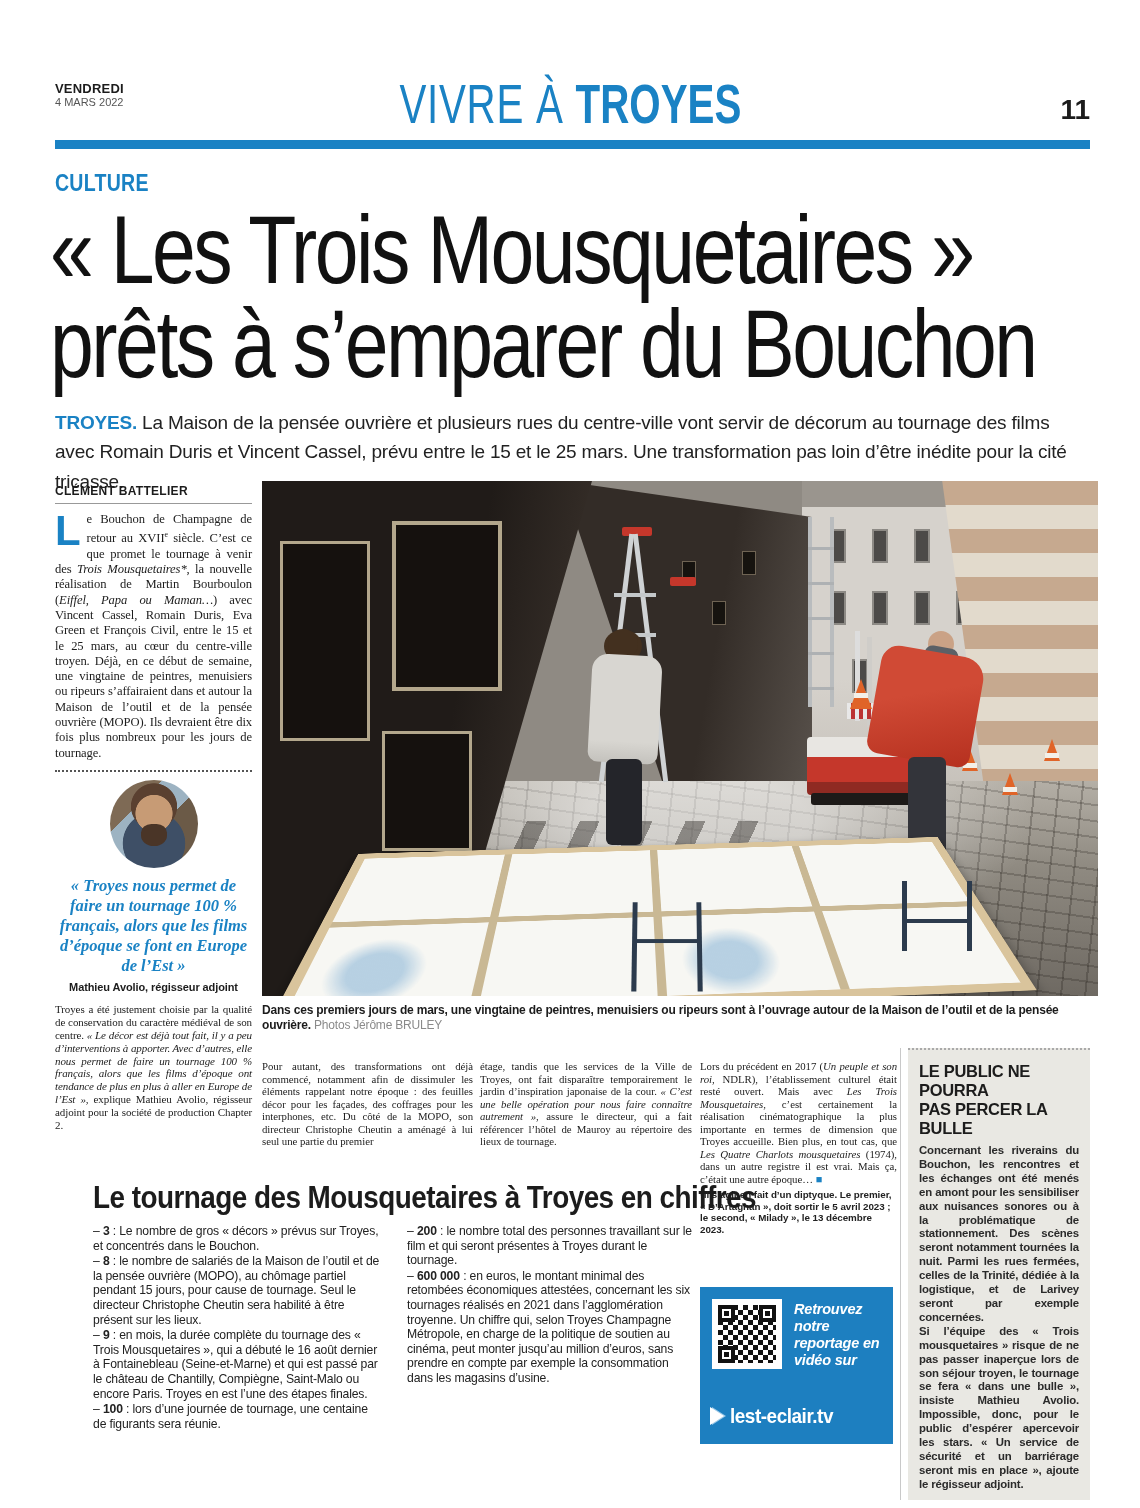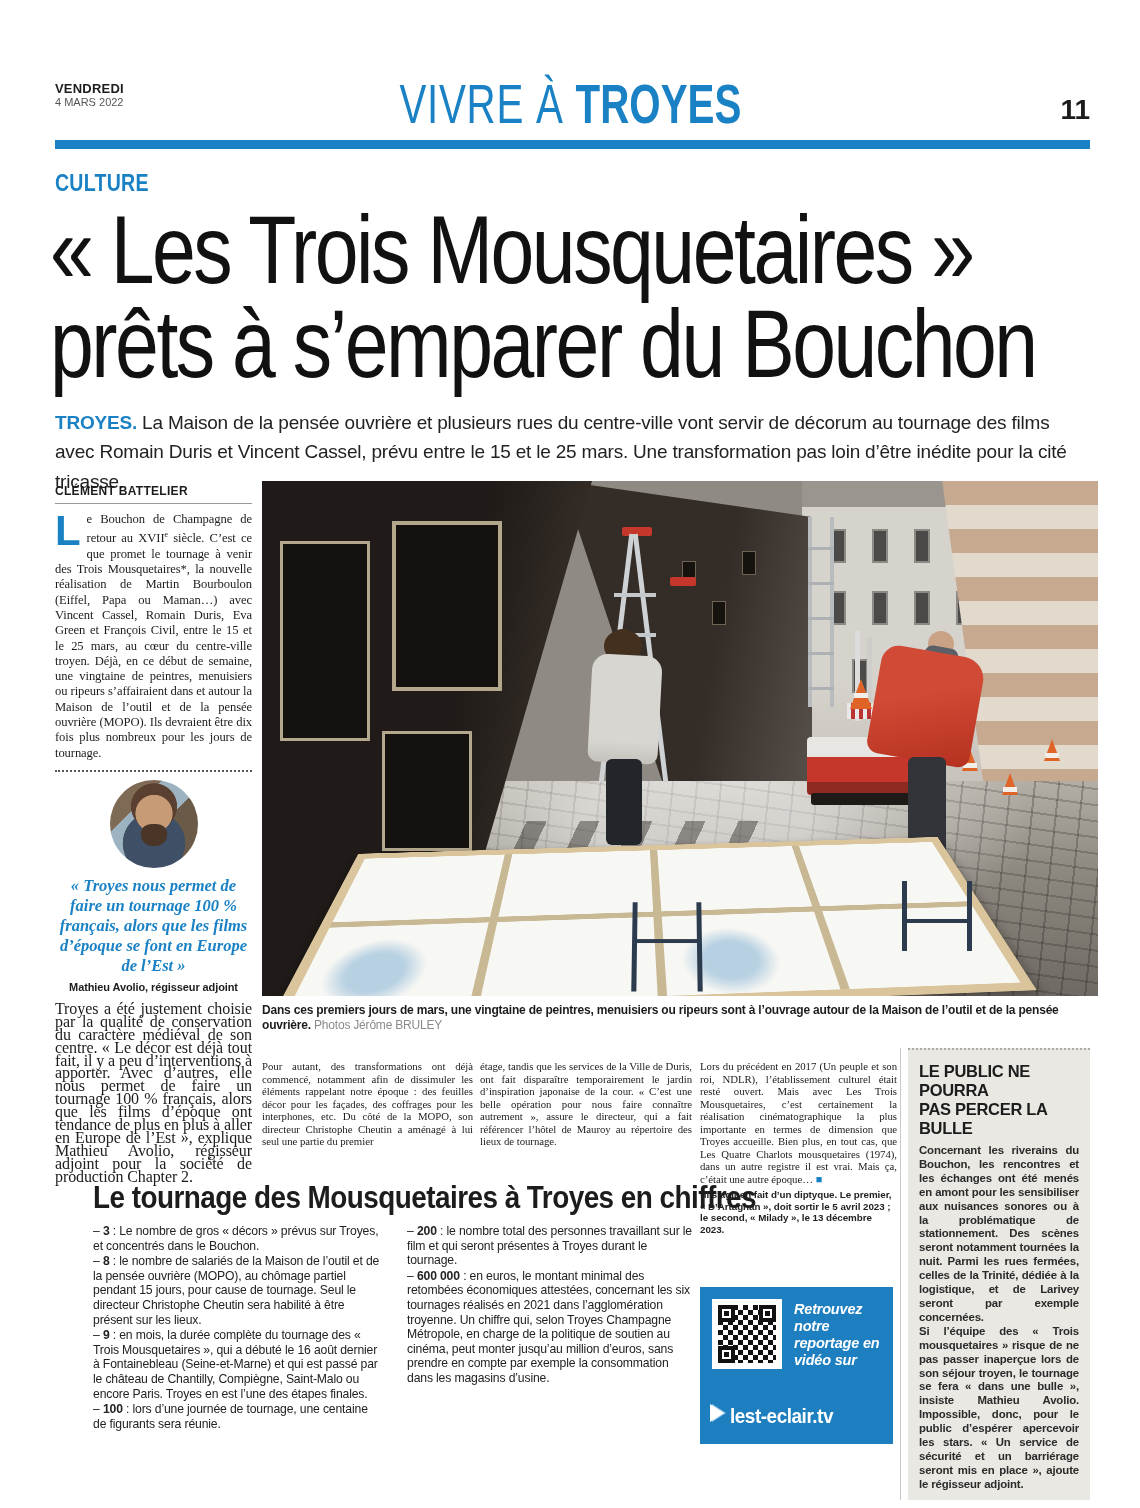--- a/index.html
+++ b/index.html
@@ -40,21 +40,21 @@
   .dotsep{margin:9px 0 8px 0;border-top:2px dotted #555;height:0;}
   .portrait{width:88px;height:88px;border-radius:50%;margin:2px auto 8px auto;position:relative;overflow:hidden;
     background:
       radial-gradient(circle at 50% 38%, #c79b75 0 26%, transparent 27%),
       radial-gradient(circle at 50% 30%, #5a4030 0 30%, transparent 31%),
       radial-gradient(circle at 50% 72%, #3e4f66 0 40%, transparent 41%),
       linear-gradient(135deg,#7e6a55 0 30%,#9db3c2 30% 55%,#6b5a47 55% 100%);}
   .portrait:after{content:"";position:absolute;left:31px;top:44px;width:26px;height:22px;border-radius:40% 40% 48% 48%;background:#4a3527;}
   .pullquote{color:var(--blue);font-family:"Liberation Serif",serif;font-style:italic;font-weight:bold;font-size:16.5px;line-height:20px;text-align:center;}
   .quote-attr{font-size:11px;font-weight:800;text-align:center;margin:5px 0 10px 0;letter-spacing:-.1px;}
-  .col1 .p2{font-size:16px;line-height:12.9px;letter-spacing:-.1px;}
+  .col1 .p2{font-size:11px;line-height:12.9px;letter-spacing:-.1px;}
 
   
   .photo{position:absolute;left:262px;top:481px;width:836px;height:515px;overflow:hidden;background:#8f8a83;}
   .ground{position:absolute;left:0;top:300px;width:836px;height:215px;
     background:
       radial-gradient(ellipse at 52% 18%, rgba(255,255,255,.55) 0 18%, transparent 55%),
       repeating-linear-gradient(96deg, rgba(30,25,20,.25) 0 2px, transparent 2px 24px),
       repeating-linear-gradient(8deg, rgba(30,25,20,.22) 0 2px, transparent 2px 16px),
       linear-gradient(180deg,#b4afa6 0,#8f8a81 40%,#6e6962 100%);}
   .ground-shadows{position:absolute;left:0;top:340px;width:500px;height:175px;
@@ -117,37 +117,37 @@
   .caption{position:absolute;left:262px;top:1003px;width:836px;font-size:12px;line-height:1.25;letter-spacing:-.2px;}
   .caption .cb{font-weight:800;}
   .caption .cc{color:#8a8a8a;font-weight:400;}
 
   
   .bodycol{position:absolute;top:1060px;font-size:10.8px;line-height:12.5px;letter-spacing:-.05px;}
   .bc2{left:262px;width:211px;}
   .bc3{left:480px;width:212px;}
   .bc4{left:700px;width:197px;}
   .footnote{margin-top:4px;font-family:"Liberation Sans",sans-serif;font-size:9.8px;line-height:11.6px;font-weight:bold;color:#222;text-align:left;}
-  .rt-i{}
+  .rt-i{font-style:italic;}
   .rt-b{font-weight:bold;}
   .rt-sup{vertical-align:super;font-size:.62em;}
   .rt-blue{color:var(--blue);}
 
   
   .promo{position:absolute;left:700px;top:1287px;width:193px;height:157px;background:#1d7fc0;color:#fff;}
   .promo .qr{position:absolute;left:12px;top:12px;width:70px;height:70px;background:#fff;padding:6px;}
   .promo .qr .pat{position:relative;width:58px;height:58px;
     background:
       repeating-conic-gradient(#111 0 25%, #fff 0 50%);
     background-size:10px 10px;}
   .promo .qr .fp{position:absolute;width:17px;height:17px;border:4px solid #111;background:#fff;}
   .promo .qr .fp:after{content:"";position:absolute;left:2px;top:2px;width:5px;height:5px;background:#111;}
   .promo .qr .fp.a{left:0;top:0;} .promo .qr .fp.b{right:0;top:0;} .promo .qr .fp.c{left:0;bottom:0;}
   .promo .tagline{position:absolute;left:94px;top:14px;width:92px;font-size:14.5px;line-height:17px;font-weight:bold;letter-spacing:-.2px;font-style:italic;}
-  .promo .logo{position:absolute;left:10px;bottom:16px;width:180px;display:flex;align-items:flex-start;}
+  .promo .logo{position:absolute;left:10px;bottom:16px;width:180px;display:flex;align-items:center;}
   .promo .play{width:0;height:0;border-top:9px solid transparent;border-bottom:9px solid transparent;border-left:14px solid #fff;margin-right:6px;filter:drop-shadow(2px 0 0 #9cc9e8);}
   .promo .site{font-size:21px;font-weight:800;letter-spacing:-.5px;transform:scaleX(.9);transform-origin:0 50%;white-space:nowrap;}
 
   
   .sidebar-rule{position:absolute;left:900px;top:1048px;width:1px;height:452px;background:#c9c9c9;}
   .sidebar{position:absolute;left:908px;top:1048px;width:182px;height:452px;background:#e9e8e3;padding:12px 11px;border-top:2px dotted #aaa;}
   .sidebar h3{font-size:16.5px;line-height:19px;font-weight:800;letter-spacing:-.3px;margin-bottom:6px;}
   .sidebar p{font-size:11.4px;line-height:13.9px;font-weight:bold;color:#2a2a2a;text-align:justify;letter-spacing:-.15px;}
 
   
@@ -283,21 +283,21 @@
     <div class="trestle t2">
         <div class="bar"></div>
       </div>
   </div>
 
   <div class="caption">
     <span class="cb">Dans ces premiers jours de mars, une vingtaine de peintres, menuisiers ou ripeurs sont à l’ouvrage autour de la Maison de l’outil et de la pensée ouvrière. </span><span class="cc">Photos Jérôme BRULEY</span>
   </div>
 
   <p class="bodycol bc2 serif"><span>Pour autant, des transformations ont déjà commencé, notamment afin de dissimuler les éléments rappelant notre époque : des feuilles décor pour les façades, des coffrages pour les interphones, etc. Du côté de la MOPO, son directeur Christophe Cheutin a aménagé à lui seul une partie du premier</span></p>
-  <p class="bodycol bc3 serif"><span>étage, tandis que les services de la Ville de Duris, ont fait disparaître temporairement le jardin d’inspiration japonaise de la cour. </span><span class="rt-i">« C’est une belle opération pour nous faire connaître autrement »</span><span>, assure le directeur, qui a fait référencer l’hôtel de Mauroy au répertoire des lieux de tournage.</span></p>
+  <p class="bodycol bc3 serif"><span>étage, tandis que les services de la Ville de Troyes, ont fait disparaître temporairement le jardin d’inspiration japonaise de la cour. </span><span class="rt-i">« C’est une belle opération pour nous faire connaître autrement »</span><span>, assure le directeur, qui a fait référencer l’hôtel de Mauroy au répertoire des lieux de tournage.</span></p>
   <div class="bodycol bc4">
     <p class="serif"><span>Lors du précédent en 2017 (</span><span class="rt-i">Un peuple et son roi</span><span>, NDLR), l’établissement culturel était resté ouvert. Mais avec </span><span class="rt-i">Les Trois Mousquetaires</span><span>, c’est certainement la réalisation cinématographique la plus importante en termes de dimension que Troyes accueille. Bien plus, en tout cas, que </span><span class="rt-i">Les Quatre Charlots mousquetaires</span><span> (1974), dans un autre registre il est vrai. Mais ça, c’était une autre époque… </span><span class="rt-blue">■</span></p>
     <p class="footnote">*Il s’agit en fait d’un diptyque. Le premier, « D’Artagnan », doit sortir le 5 avril 2023 ; le second, « Milady », le 13 décembre 2023.</p>
   </div>
 
   <div class="promo">
     <div class="qr">
       <div class="pat">
         <div class="fp a"></div>
         <div class="fp b"></div>

